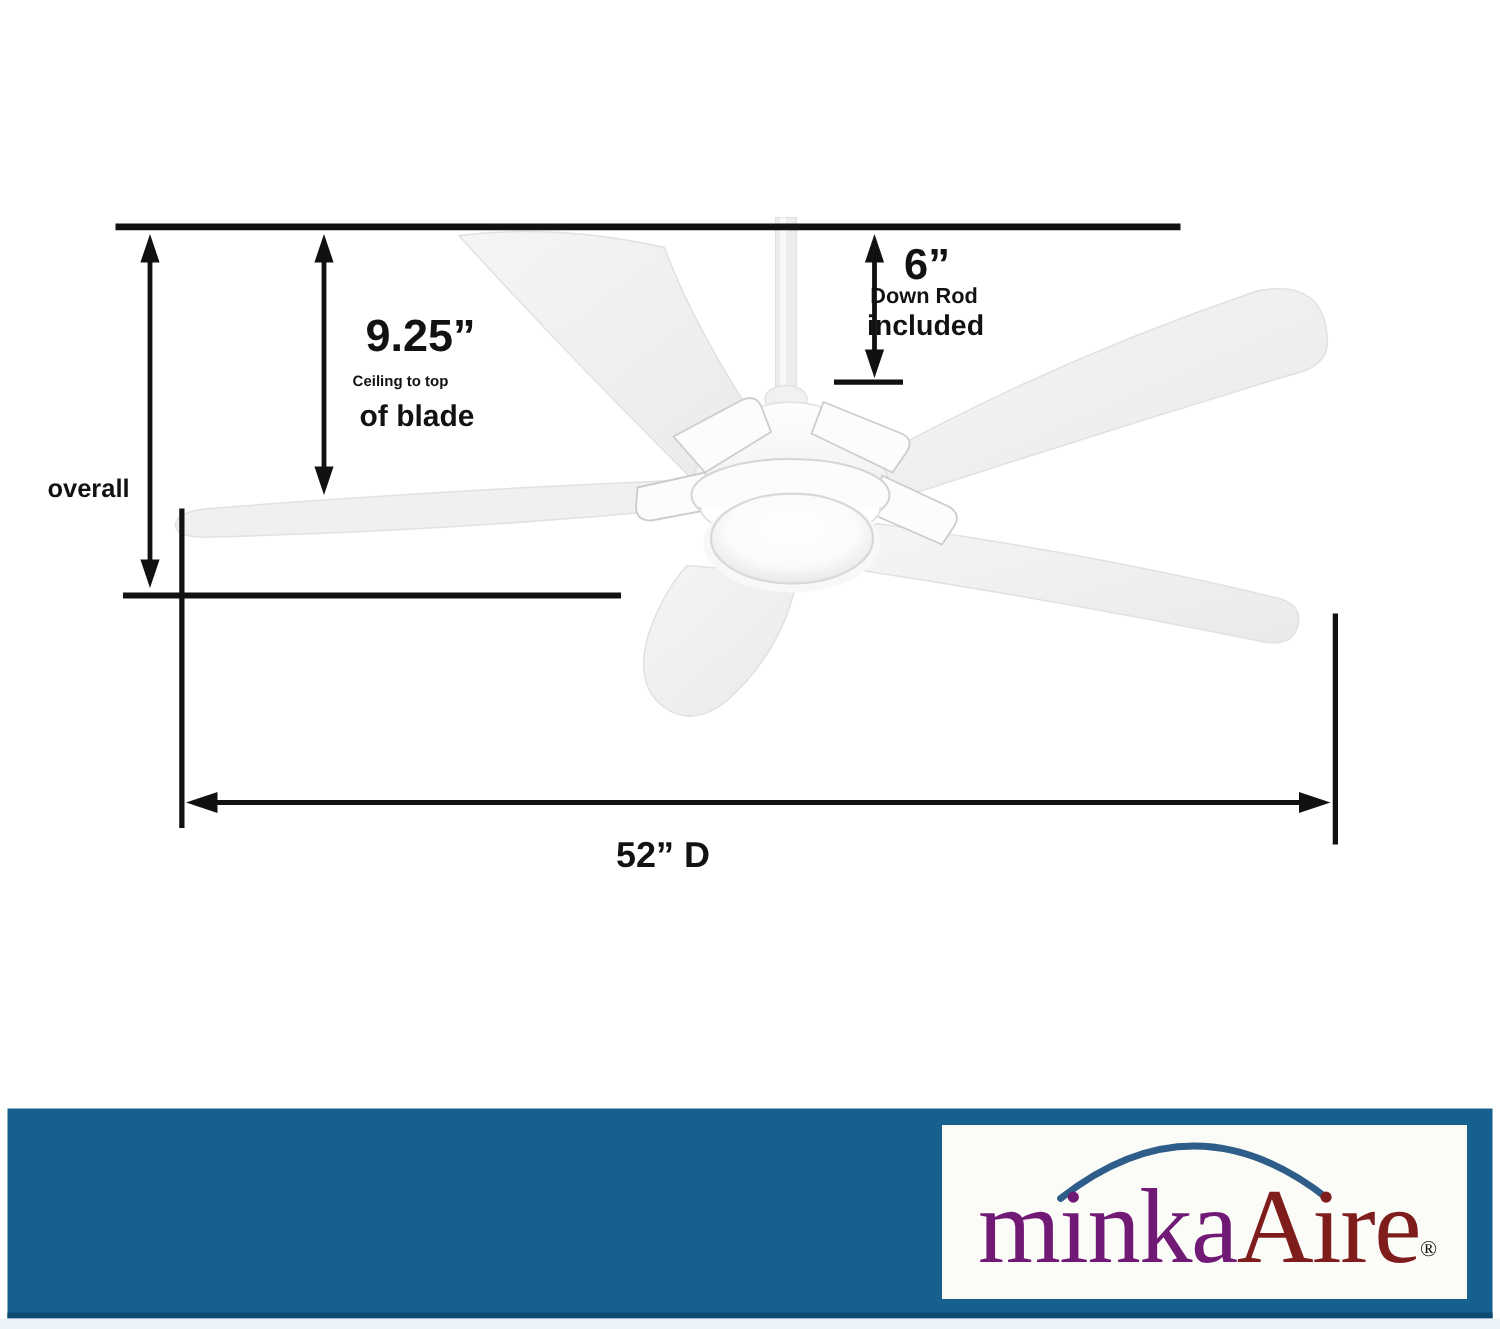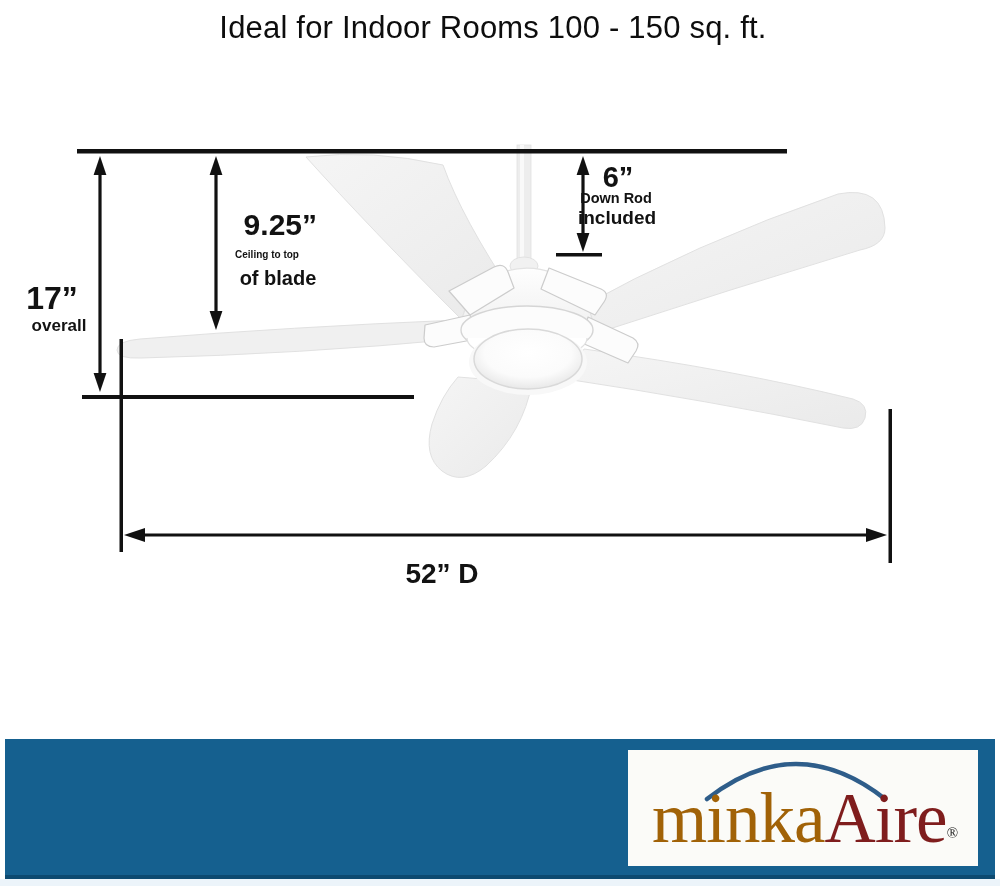--- a/index.html
+++ b/index.html
@@ -14,38 +14,37 @@
   #diagram{position:absolute;top:0;left:0;}
   .dim-label{position:absolute;text-align:center;font-weight:bold;color:#121212;line-height:1.12;}
   .v17 {left:2px;  width:100px;top:281px;font-size:32px;}
   .l17 {left:1px;  width:116px;top:316px;font-size:17px;}
   .v925{left:217px;width:100px;top:208px;font-size:30px;text-align:right;}
   .l925a{left:197px;width:140px;top:249px;font-size:10px;}
   .l925b{left:208px;width:140px;top:267px;font-size:20px;text-align:center;}
   .v6  {left:568px;width:100px;top:161px;font-size:29px;}
   .l6a {left:546px;width:140px;top:190px;font-size:14.5px;}
   .l6b {left:547px;width:140px;top:207px;font-size:19px;}
-  .v52 {left:362px;width:160px;top:558px;font-size:28px;}
+  .v52 {left:362px;width:160px;top:558px;font-size:24px;}
   
   .band{position:absolute;left:5px;top:739px;width:990px;height:136px;background:#15608f;border-bottom:4px solid #0d4a70;}
   .strip{position:absolute;left:0;top:879px;width:1000px;height:7px;background:#ecf4fa;}
   .logo-box{position:absolute;left:628px;top:750px;width:350px;height:116px;background:#fbfbf8;}
   .logo-arc{position:absolute;left:0;top:0;width:350px;height:116px;}
   .brand{position:absolute;left:24px;top:33px;white-space:nowrap;
     font-family:"Liberation Serif",serif;font-size:71px;line-height:1;letter-spacing:-1px;}
-  .brand .gray{color:#a16207;}
+  .brand .gray{color:#701a75;}
   .brand .dark{color:#7f1d1d;}
   .brand .reg{font-size:15px;color:#161616;letter-spacing:0;display:inline-block;transform:translateY(-4px);}
 </style>
 </head>
 <body>
 
 <div id="stage">
 
-  <div class="title">Ideal for Indoor Rooms 100 - 150 sq. ft.</div>
 
   <svg id="diagram" width="1000" height="740" viewBox="0 0 1000 740">
     <defs>
       <linearGradient id="bladeGrad" x1="0" y1="0" x2="1" y2="1">
         <stop offset="0" stop-color="#f5f5f5"></stop>
           <stop offset="1" stop-color="#eaeaea"></stop>
       </linearGradient>
       <linearGradient id="domeGrad" x1="0" y1="0" x2="0" y2="1">
         <stop offset="0" stop-color="#fefefe"></stop>
           <stop offset="1" stop-color="#efefef"></stop>
@@ -113,21 +112,20 @@
       <g>
         <rect x="119.5" y="339" width="3.5" height="213"></rect>
         <rect x="888.5" y="409" width="3.5" height="154"></rect>
         <line x1="141" y1="535" x2="870" y2="535" stroke="#111111" stroke-width="3.2"></line>
         <polygon points="124,535 145,528 145,542"></polygon>
         <polygon points="887,535 866,528 866,542"></polygon>
       </g>
     </g>
   </svg>
 
-  <div class="dim-label v17">17”</div>
   <div class="dim-label l17">overall</div>
   <div class="dim-label v925">9.25”</div>
   <div class="dim-label l925a">Ceiling to top</div>
   <div class="dim-label l925b">of blade</div>
   <div class="dim-label v6">6”</div>
   <div class="dim-label l6a">Down Rod</div>
   <div class="dim-label l6b">included</div>
   <div class="dim-label v52">52” D</div>
 
   <div class="band"></div>

